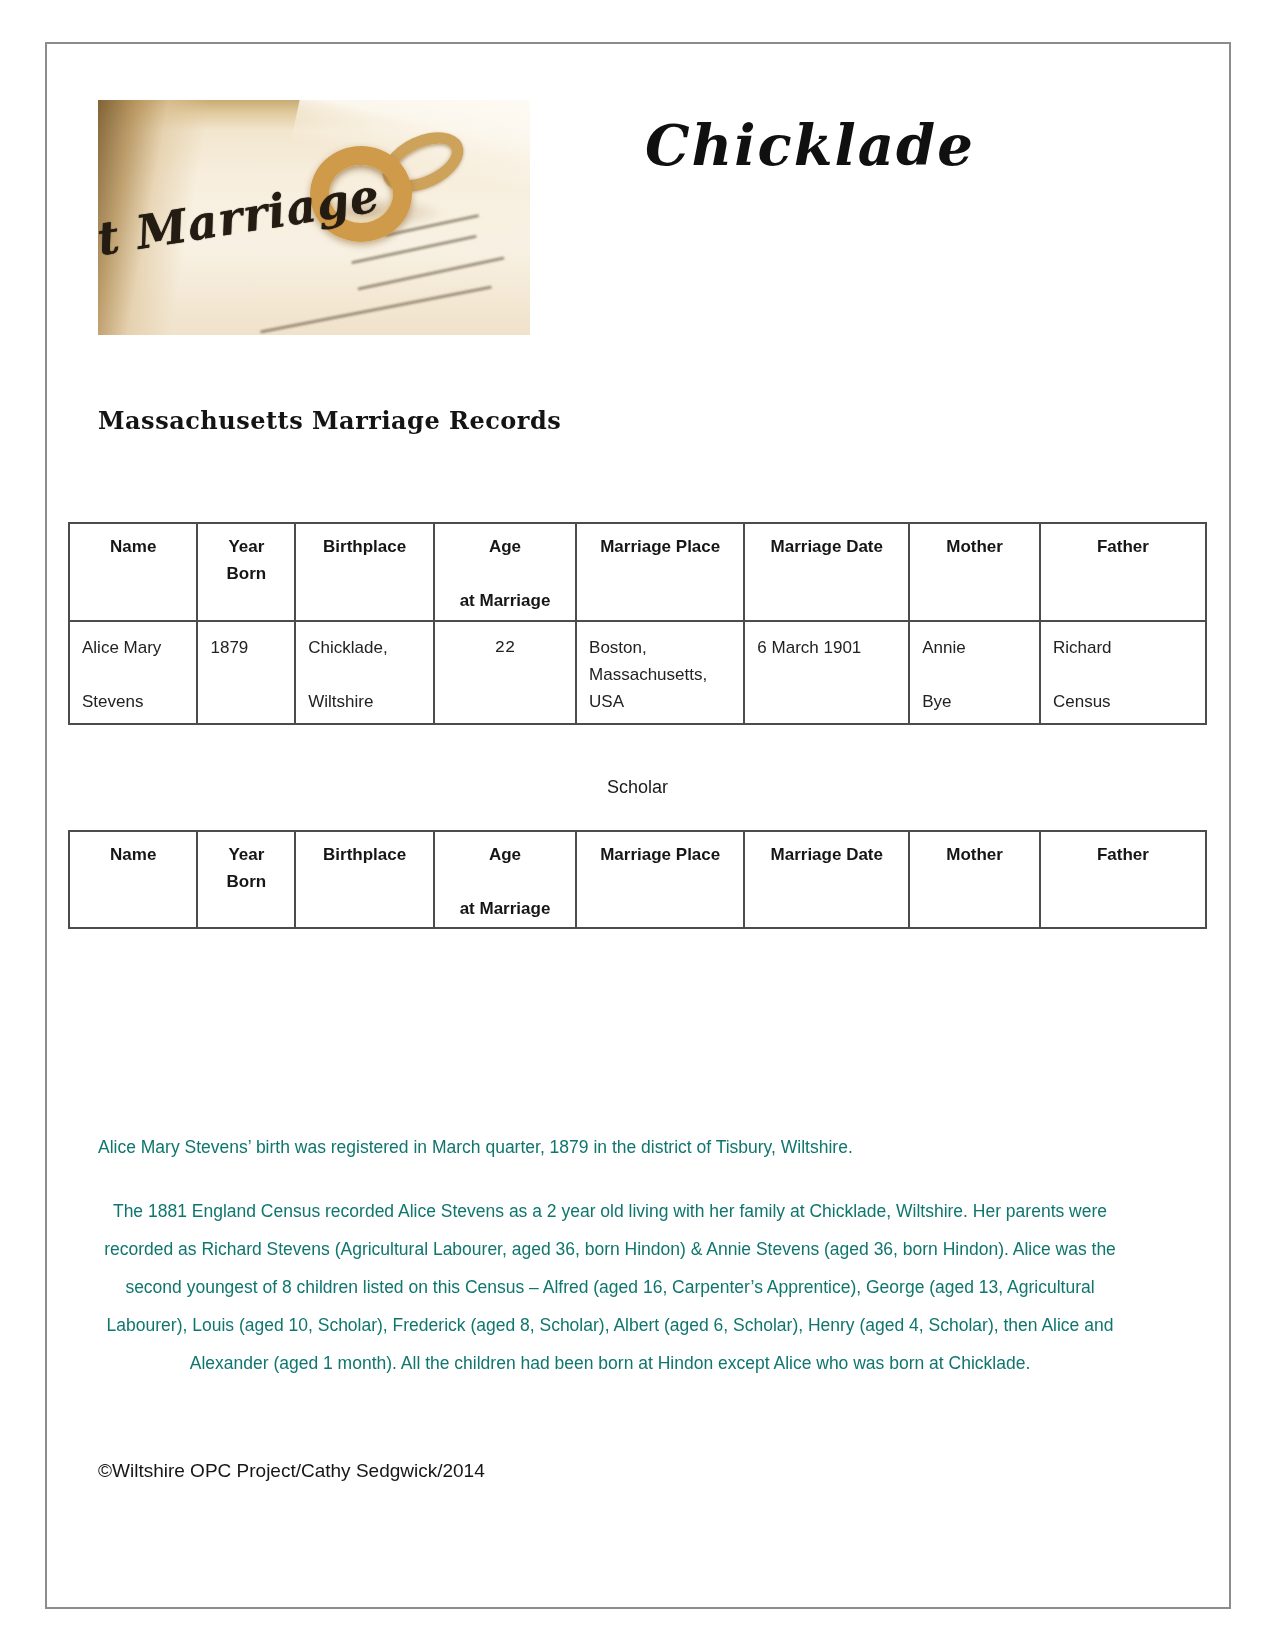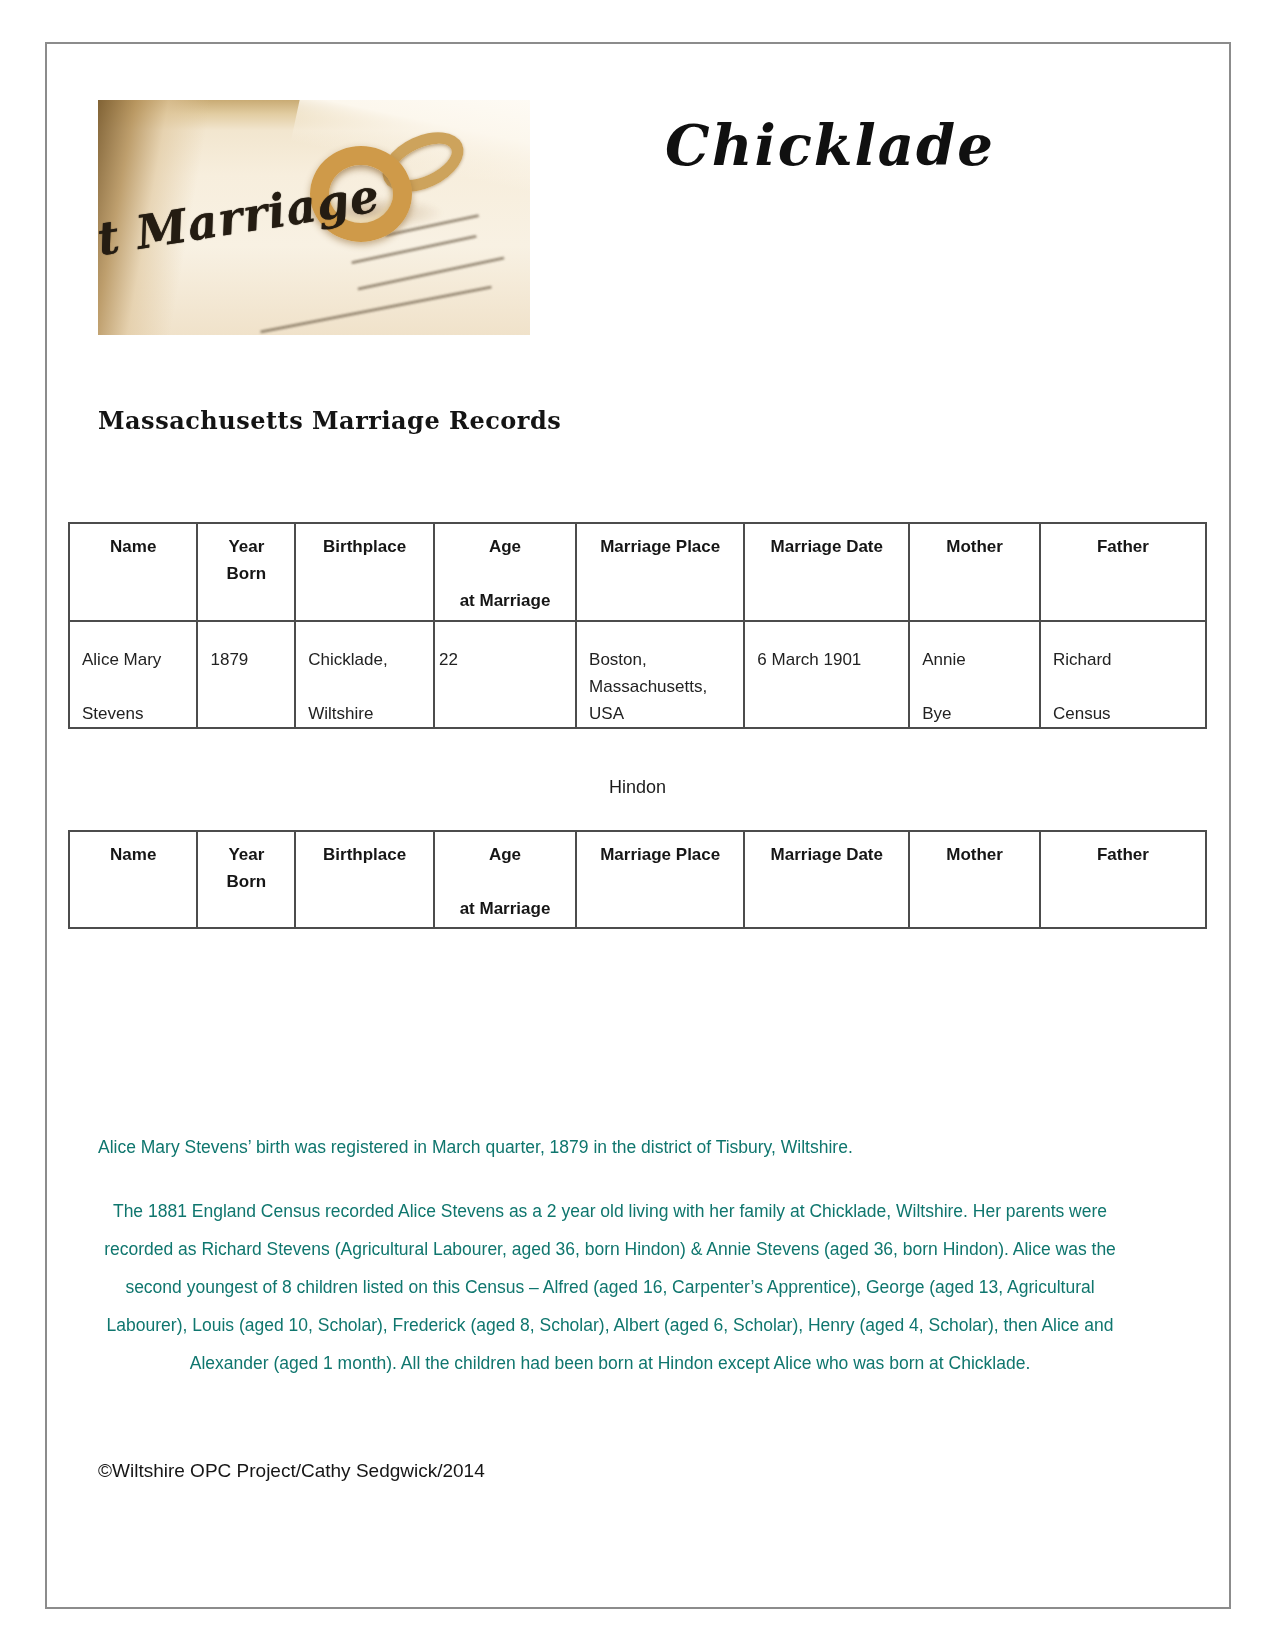--- a/index.html
+++ b/index.html
@@ -49,21 +49,21 @@
     white-space:nowrap;
   }
   .cert-line { position:absolute; background:rgba(86,70,48,.55); filter:blur(1px); border-radius:2px; }
   .cl1 { left:252px; top:148px; width:128px; height:3px; transform:rotate(-12deg); }
   .cl2 { left:258px; top:172px; width:150px; height:3px; transform:rotate(-12deg); }
   .cl3 { left:160px; top:208px; width:236px; height:3px; transform:rotate(-11deg); }
   .cl4 { left:286px; top:124px; width:96px; height:3px; transform:rotate(-12deg); }
 
   
   .village-title {
-    position:absolute; left:645px; top:112px; width:370px; text-align:center;
+    position:absolute; left:645px; top:112px; width:370px; text-align:left;
     font-family:"DejaVu Serif", serif; font-style:italic; font-weight:bold;
     font-size:56px; color:#101010; letter-spacing:2px;
   }
   .page-heading {
     position:absolute; left:98px; top:406px;
     font-family:"DejaVu Serif", serif; font-weight:bold; font-size:24px; color:#141414;
     letter-spacing:0.5px;
   }
 
   
@@ -74,22 +74,22 @@
   }
   table.rec.t1 { top:522px; }
   table.rec.t2 { top:830px; }
   table.rec td {
     border:2px solid #4c4c4c; vertical-align:top;
     white-space:pre-line; line-height:27px; overflow:hidden;
   }
   table.rec td.hd {
     font-weight:bold; text-align:center; padding:9px 4px 0 4px; color:#161616;
   }
-  table.rec td.cell { padding:24px 8px 0 12px; }
-  table.rec td.center { padding-left:4px; padding-right:4px; }
+  table.rec td.cell { padding:12px 8px 0 12px; }
+  table.rec td.center { text-align:center; padding-left:4px; padding-right:4px;font-family:Liberation Mono, monospace; }
   table.t1 tr.hrow { height:98px; }
   table.t1 tr.drow { height:103px; }
   table.t2 tr.hrow { height:97px; }
   table.t2 tr.drow { height:86px; }
 
   .married-label {
     position:absolute; left:68px; top:777px; width:1139px; text-align:center;
     font-size:18px; color:#1a1a1a;
   }
 
@@ -167,21 +167,21 @@
     <td class="cell">Annie
 
 Bye</td>
     <td class="cell">Richard
 
 Census</td>
   </tr>
 </tbody>
   </table>
 
-<div class="married-label">Hindon</div>
+<div class="married-label">Scholar</div>
 
 <table class="rec t2">
   <colgroup>
     <col style="width:11.3%">
       <col style="width:8.6%">
       <col style="width:12.2%">
       <col style="width:12.5%">
     <col style="width:14.8%">
       <col style="width:14.5%">
       <col style="width:11.5%">

